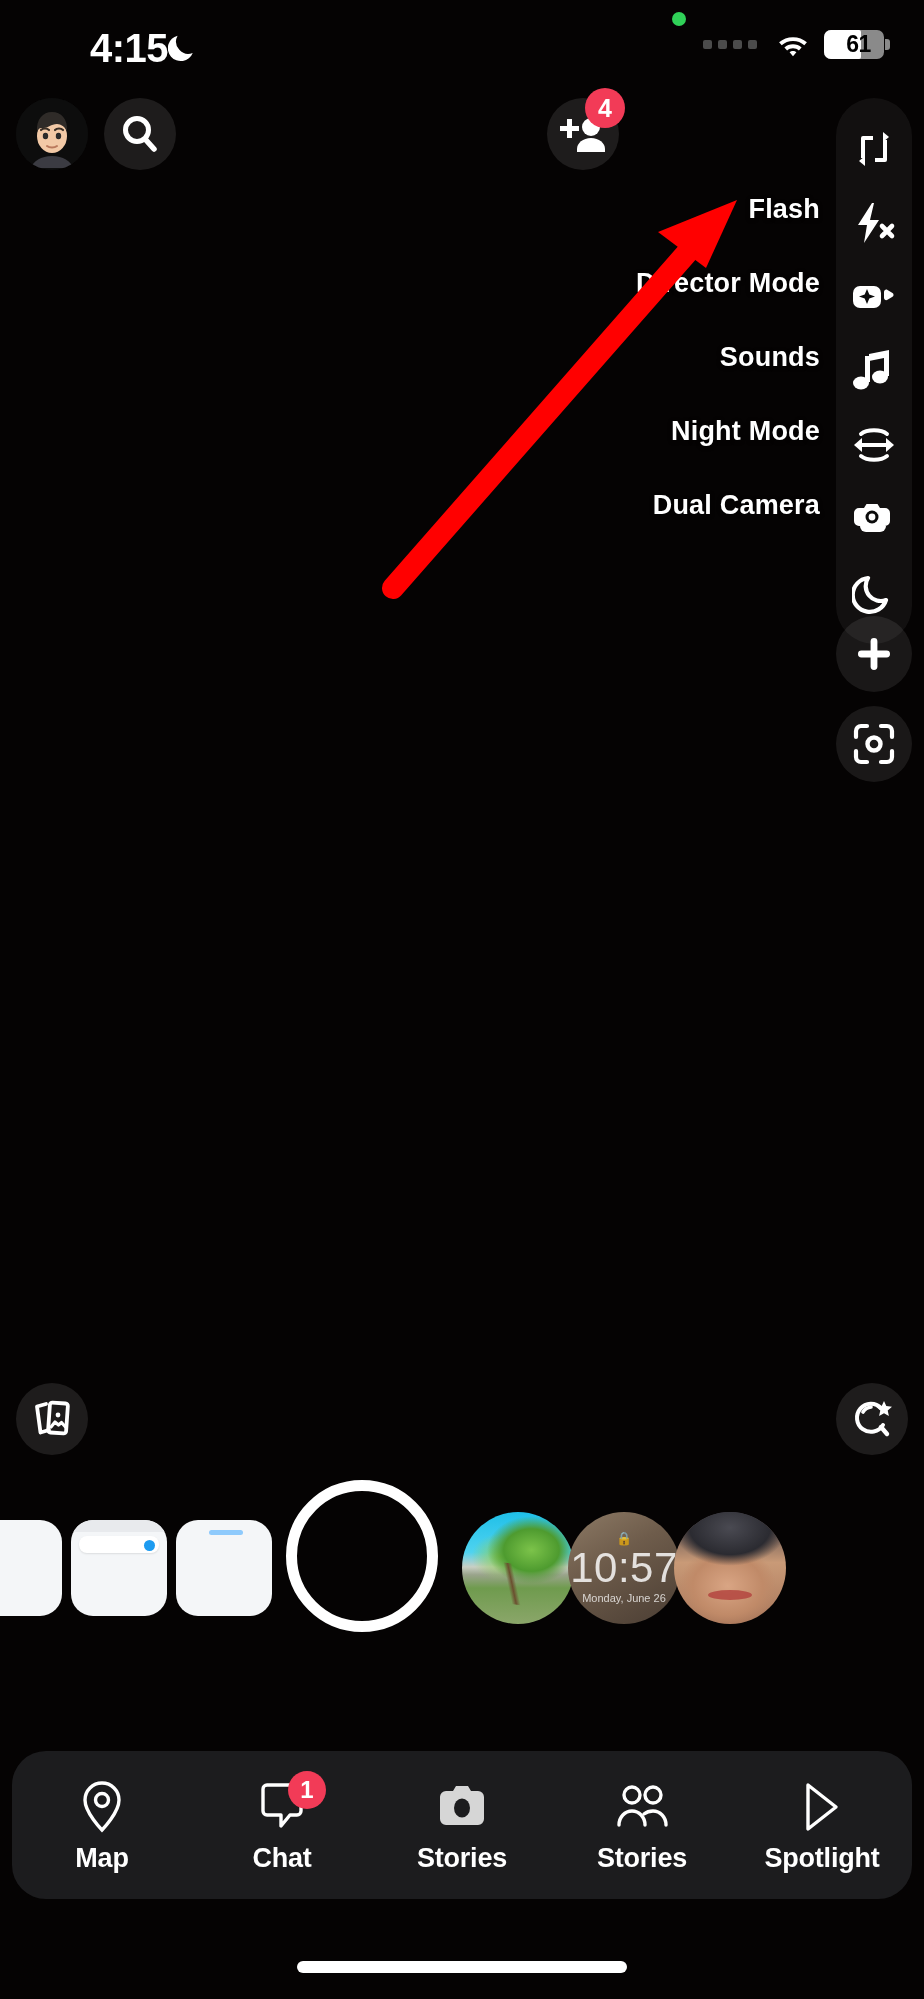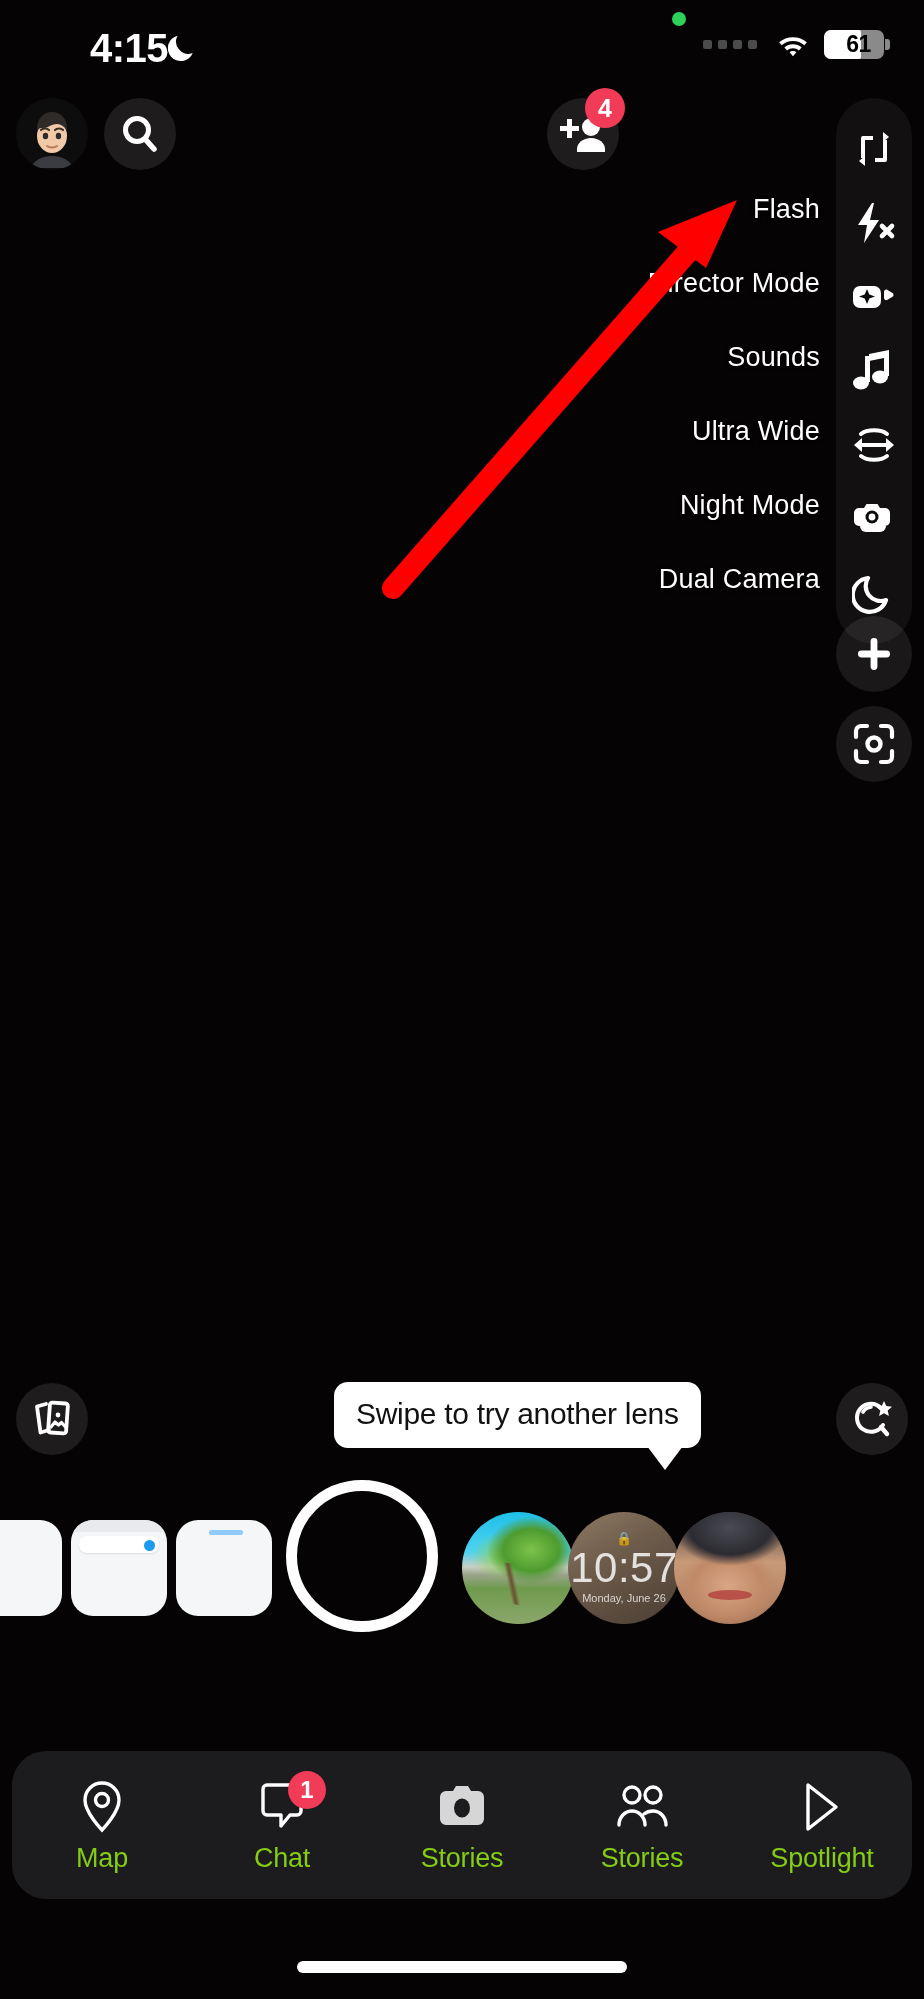--- a/index.html
+++ b/index.html
@@ -110,21 +110,21 @@
   .plus-btn { top:616px; }
   .scan-btn { top:706px; }
 
   
   .menu-labels {
     position:absolute; right:104px; top:98px; z-index:26;
     display:flex; flex-direction:column; align-items:flex-end;
   }
   .menu-label {
     height:74px; display:flex; align-items:center;
-    color:#fff; font-size:27px; font-weight:400;
+    color:#fff; font-size:27px; font-weight:700;
     letter-spacing:0.2px; white-space:nowrap;
     text-shadow:0 1px 4px rgba(0,0,0,0.6);
   }
   .menu-spacer { height:74px; }
 
   
   .arrow-layer {
     position:absolute; inset:0; z-index:60; pointer-events:none;
   }
 
@@ -247,21 +247,21 @@
     display:flex; align-items:center; z-index:30;
   }
   .nav-item {
     flex:1; display:flex; flex-direction:column;
     align-items:center; justify-content:center; gap:10px;
     position:relative;
   }
   .nav-icon { height:56px; display:flex; align-items:flex-end; justify-content:center; position:relative; }
   .nav-icon svg { display:block; }
   .nav-label {
-    color:#84cc16; font-size:27px; font-weight:400; letter-spacing:-0.2px; line-height:1;
+    color:#ffffff; font-size:27px; font-weight:700; letter-spacing:-0.2px; line-height:1;
   }
   .chat-badge {
     position:absolute; left:32px; top:-8px;
     min-width:38px; height:38px; font-size:24px; padding:0 7px;
   }
   .home-indicator {
     position:absolute; left:50%; transform:translateX(-50%);
     bottom:26px; width:330px; height:12px; border-radius:8px; background:#fff;
     z-index:30;
   }
@@ -330,21 +330,20 @@
       </svg>
       <span class="badge addfriend-badge">4</span>
     </div>
   </div>
 
   <div class="menu-labels">
     <div class="menu-spacer"></div>
     <div class="menu-label">Flash</div>
     <div class="menu-label">Director Mode</div>
     <div class="menu-label">Sounds</div>
-    <div class="menu-label">Ultra Wide</div>
     <div class="menu-label">Night Mode</div>
     <div class="menu-label">Dual Camera</div>
   </div>
 
   <div class="rail">
 
     <div class="rail-item">
       <svg width="46" height="46" viewBox="0 0 46 46">
         <path d="M12 10h10v4h-8v8h-4V12a2 2 0 0 1 2-2z" fill="#fff"></path>
         <path d="M34 36H24v-4h8v-8h4v10a2 2 0 0 1-2 2z" fill="#fff"></path>
@@ -425,23 +424,20 @@
 
   <div class="memories-btn">
     <svg width="44" height="44" viewBox="0 0 44 44">
       <path d="M16 7L7 9.5l3.5 26L19 33" stroke="#fff" stroke-width="3.8" fill="none" stroke-linejoin="round" stroke-linecap="round"></path>
       <rect x="19" y="6" width="18" height="30" rx="2.5" stroke="#fff" stroke-width="3.8" fill="none" transform="rotate(4 28 21)"></rect>
       <circle cx="28" cy="18" r="2.4" fill="#fff"></circle>
       <path d="M21 30l4-5 3.5 3 3-2.5 4 4.5" stroke="#fff" stroke-width="3.2" fill="none" stroke-linejoin="round" stroke-linecap="round"></path>
     </svg>
   </div>
 
-  <div class="tooltip">
-    <div class="tooltip-text">Swipe to try another lens</div>
-  </div>
 
   <div class="lensexplore-btn">
     <svg width="44" height="44" viewBox="0 0 44 44">
       <path d="M31 11A14 14 0 1 0 33 28" stroke="#fff" stroke-width="4" fill="none" stroke-linecap="round"></path>
       <path d="M13 15a11 11 0 0 1 8-5" stroke="#fff" stroke-width="3.6" fill="none" stroke-linecap="round"></path>
       <path d="M34 4l2.3 5.1 5.7.6-4.3 3.8 1.2 5.5L34 16.2 29.1 19l1.2-5.5L26 9.7l5.7-.6z" fill="#fff"></path>
       <path d="M31 30l6 7" stroke="#fff" stroke-width="4.4" stroke-linecap="round"></path>
     </svg>
   </div>
 

